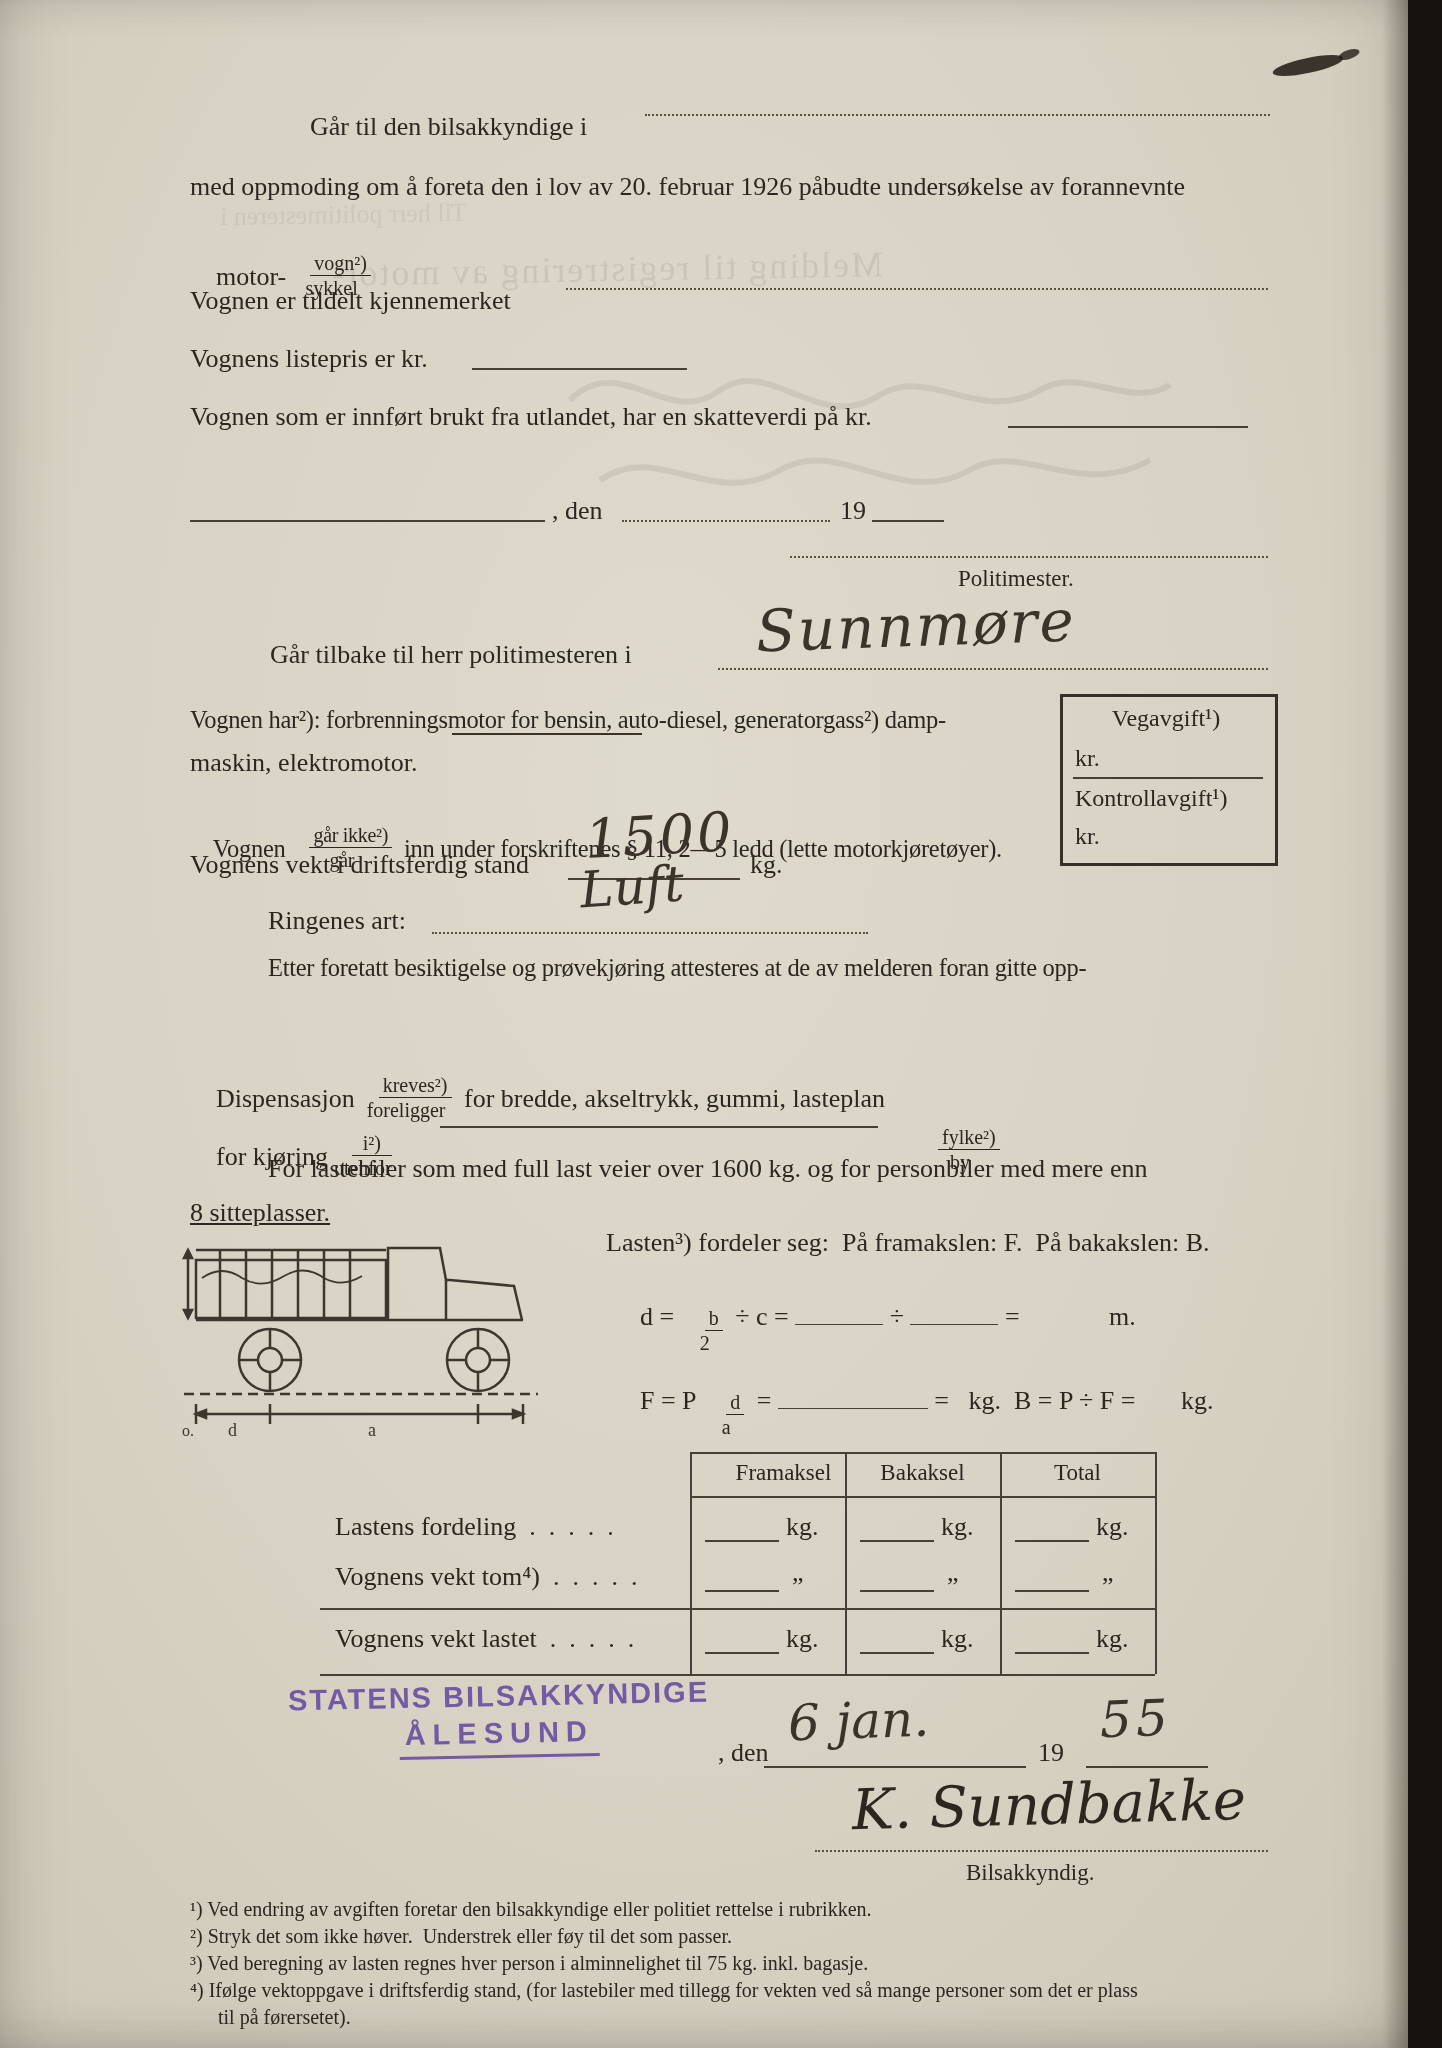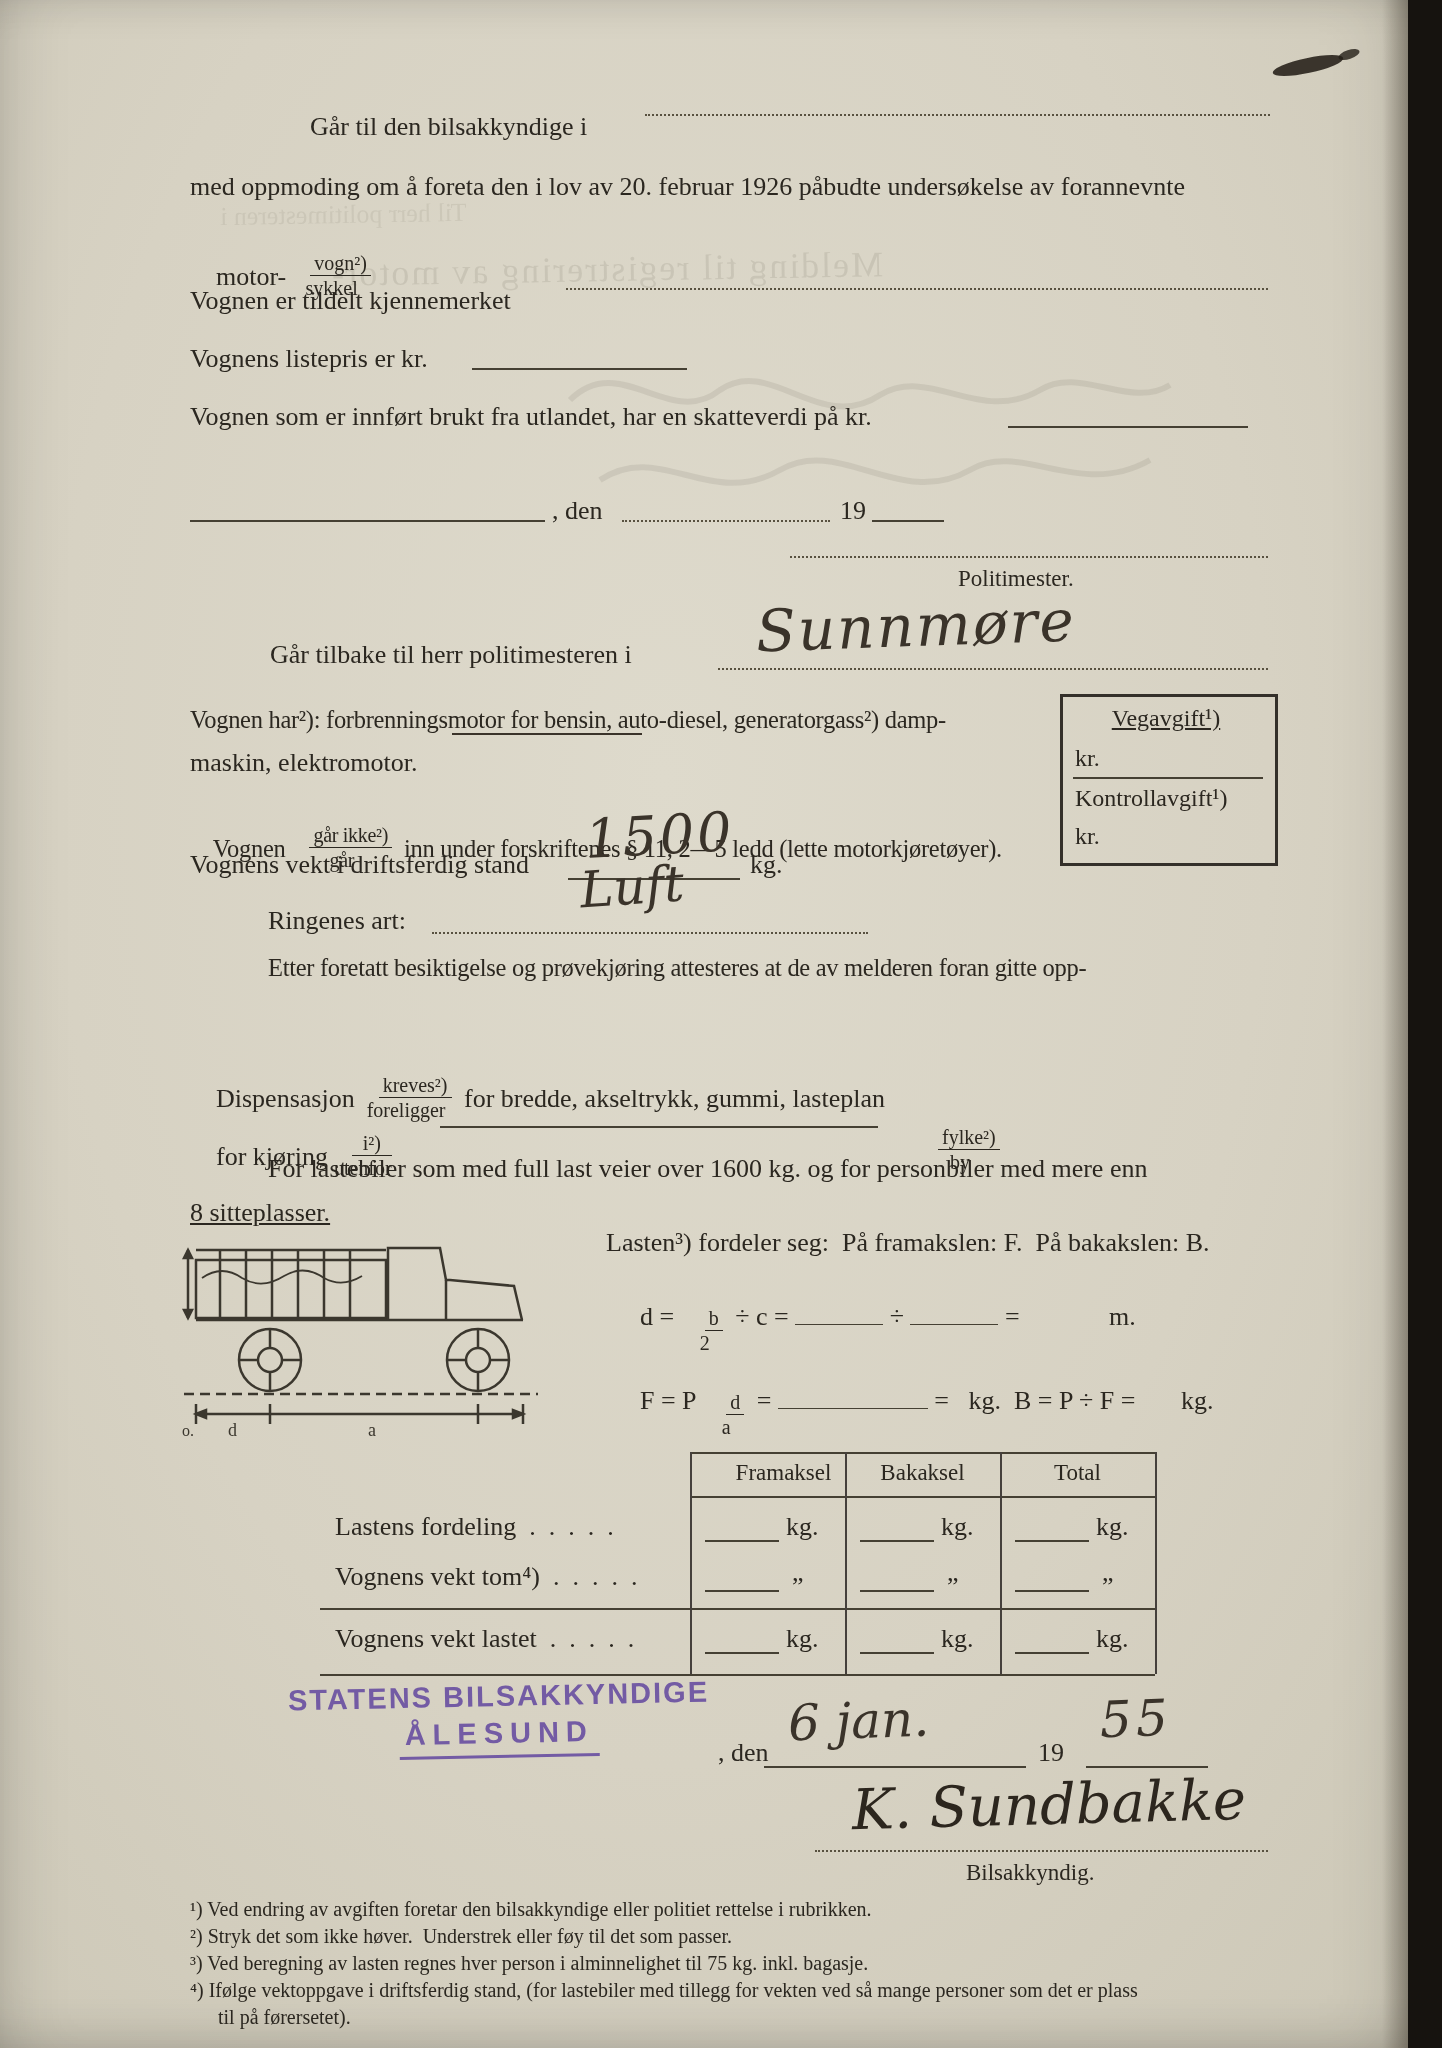--- a/index.html
+++ b/index.html
@@ -76,21 +76,21 @@
 
   <div class="t" style="left:270px;top:640px;">Går tilbake til herr politimesteren i</div>
   <div class="hand" style="left:756px;top:592px;font-size:58px;transform:rotate(-2deg);letter-spacing:2px;">Sunnmøre</div>
   <div class="dot" style="left:718px;top:668px;width:550px;"></div>
 
   <div class="t fit" style="left:190px;top:706px;">Vognen har²): forbrenningsmotor for bensin, auto-diesel, generatorgass²) damp-</div>
   <div class="sol" style="left:452px;top:733px;width:190px;border-color:#3a332a;"></div>
   <div class="t" style="left:190px;top:748px;">maskin, elektromotor.</div>
 
   <div class="feesbox">
-    <div class="fb" style="left:0;top:8px;width:206px;text-align:center;text-decoration:underline;">Vegavgift¹)</div>
+    <div class="fb" style="left:0;top:8px;width:206px;text-align:center;">Vegavgift¹)</div>
     <div class="fb" style="left:12px;top:48px;">kr.</div>
     <div class="sol" style="left:10px;top:80px;width:190px;"></div>
     <div class="fb" style="left:12px;top:88px;">Kontrollavgift¹)</div>
     <div class="fb" style="left:12px;top:126px;">kr.</div>
   </div>
 
   <div class="t fit" style="left:190px;top:796px;">
     <span>Vognen</span><span class="frac"><span class="fn">går ikke²)</span><span class="fd">går</span></span><span> inn under forskriftenes § 11, 2—5 ledd (lette motorkjøretøyer).</span>
   </div>
 

